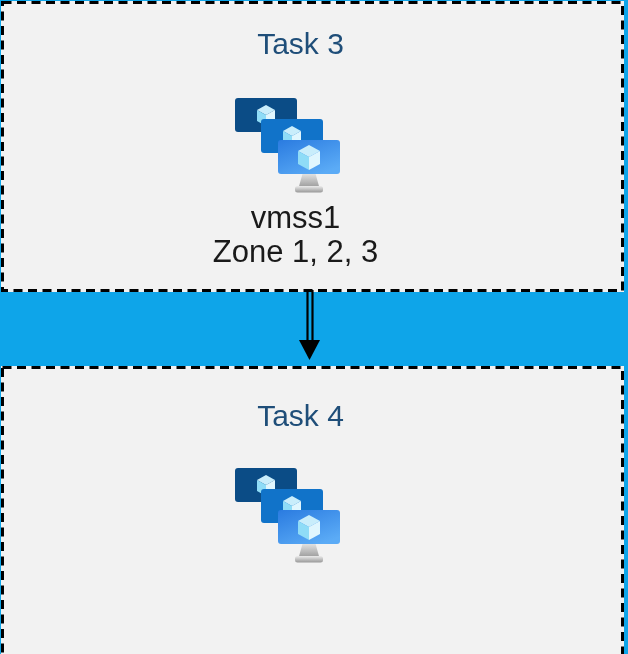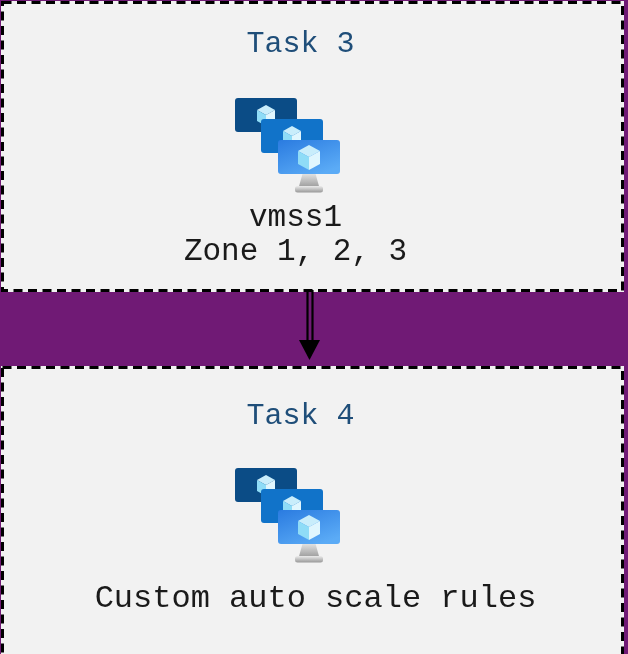--- a/index.html
+++ b/index.html
@@ -1,21 +1,21 @@
 <!DOCTYPE html>
 <html><head>
 <meta charset="utf-8">
 <style>
   html, body { margin: 0; padding: 0; background: #ffffff; }
   .canvas {
     position: relative;
     width: 628px;
     height: 654px;
-    background: #701a75;
-    font-family: Liberation Mono, monospace;
+    background: #0ea5e9;
+    font-family: Liberation Sans, sans-serif;
     overflow: hidden;
   }
   .box {
     position: absolute;
     left: 1px;
     width: 623px;
     background: #f2f2f2;
   }
   .box1 { top: 1px;   height: 291px; }
   .box2 { top: 366px; height: 294px; }
@@ -161,18 +161,15 @@
         <rect x="60" y="88" width="28" height="6.5" rx="2.5" fill="url(#standGrad2)"></rect>
       </g>
       <g>
         <rect x="43" y="42" width="62" height="34" rx="3" fill="url(#frontGrad2)"></rect>
         <polygon points="74,47 85,53 74,59 63,53" fill="#c9edfb"></polygon>
         <polygon points="63,53 74,59 74,72 63,66" fill="#8fdcf7"></polygon>
         <polygon points="85,53 74,59 74,72 85,66" fill="#e0f6fe"></polygon>
       </g>
     </svg>
 
-    <div class="box-labels">
-      <div>Custom auto scale rules</div>
-    </div>
   </section>
 
 </div>
 
 </body></html>

